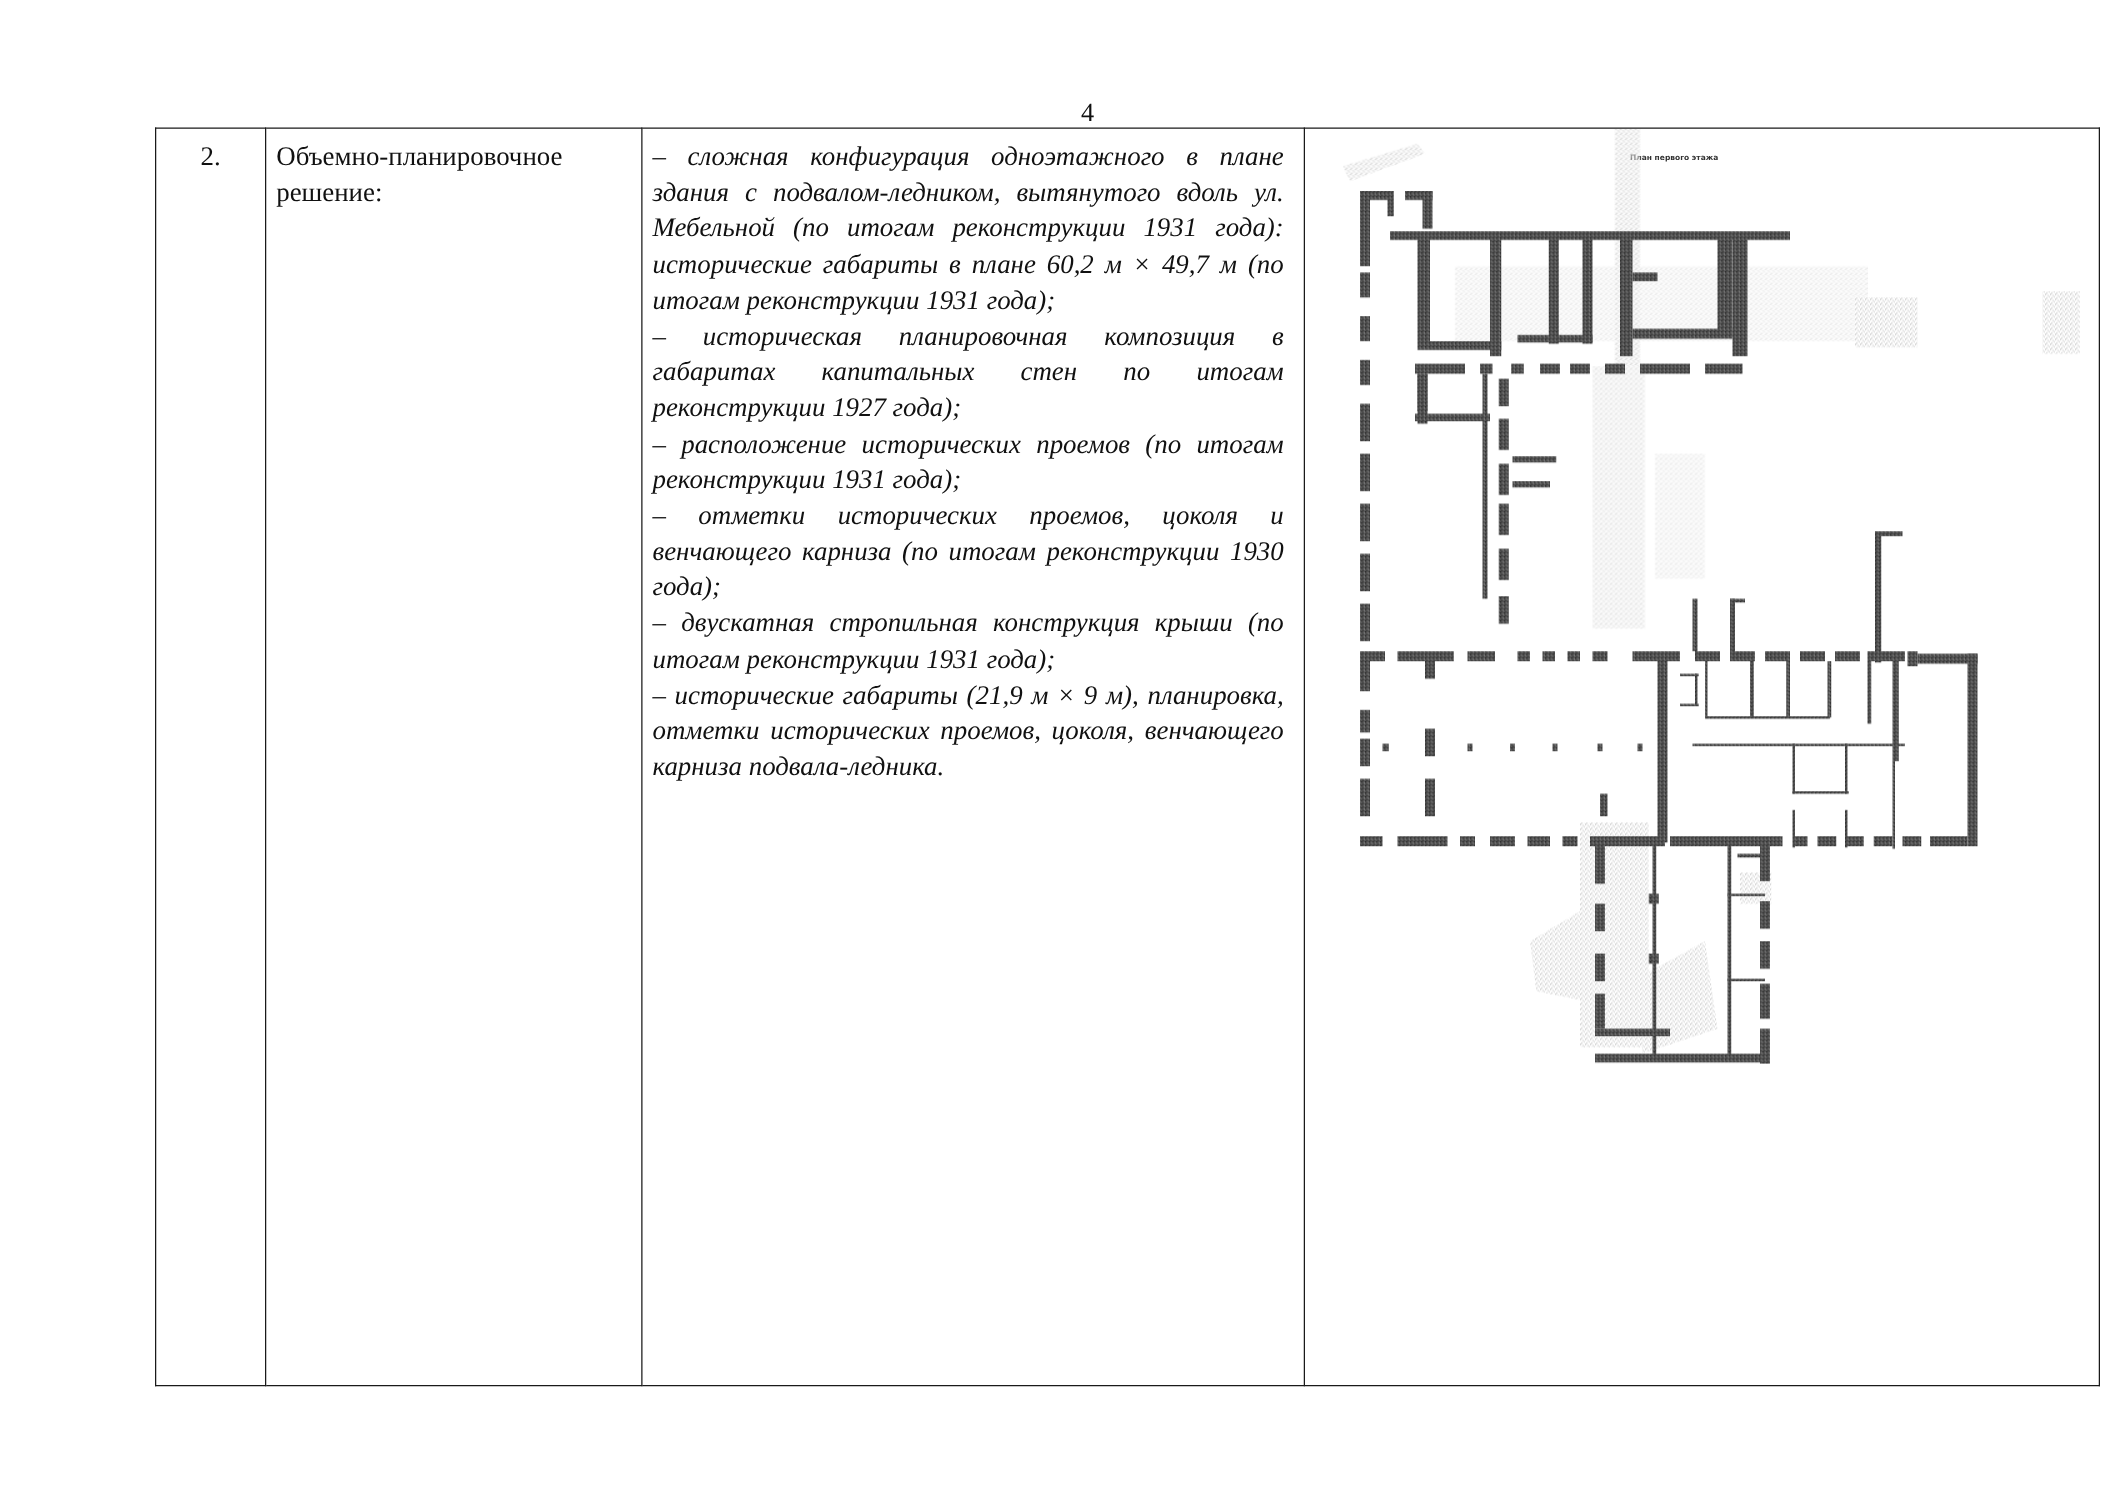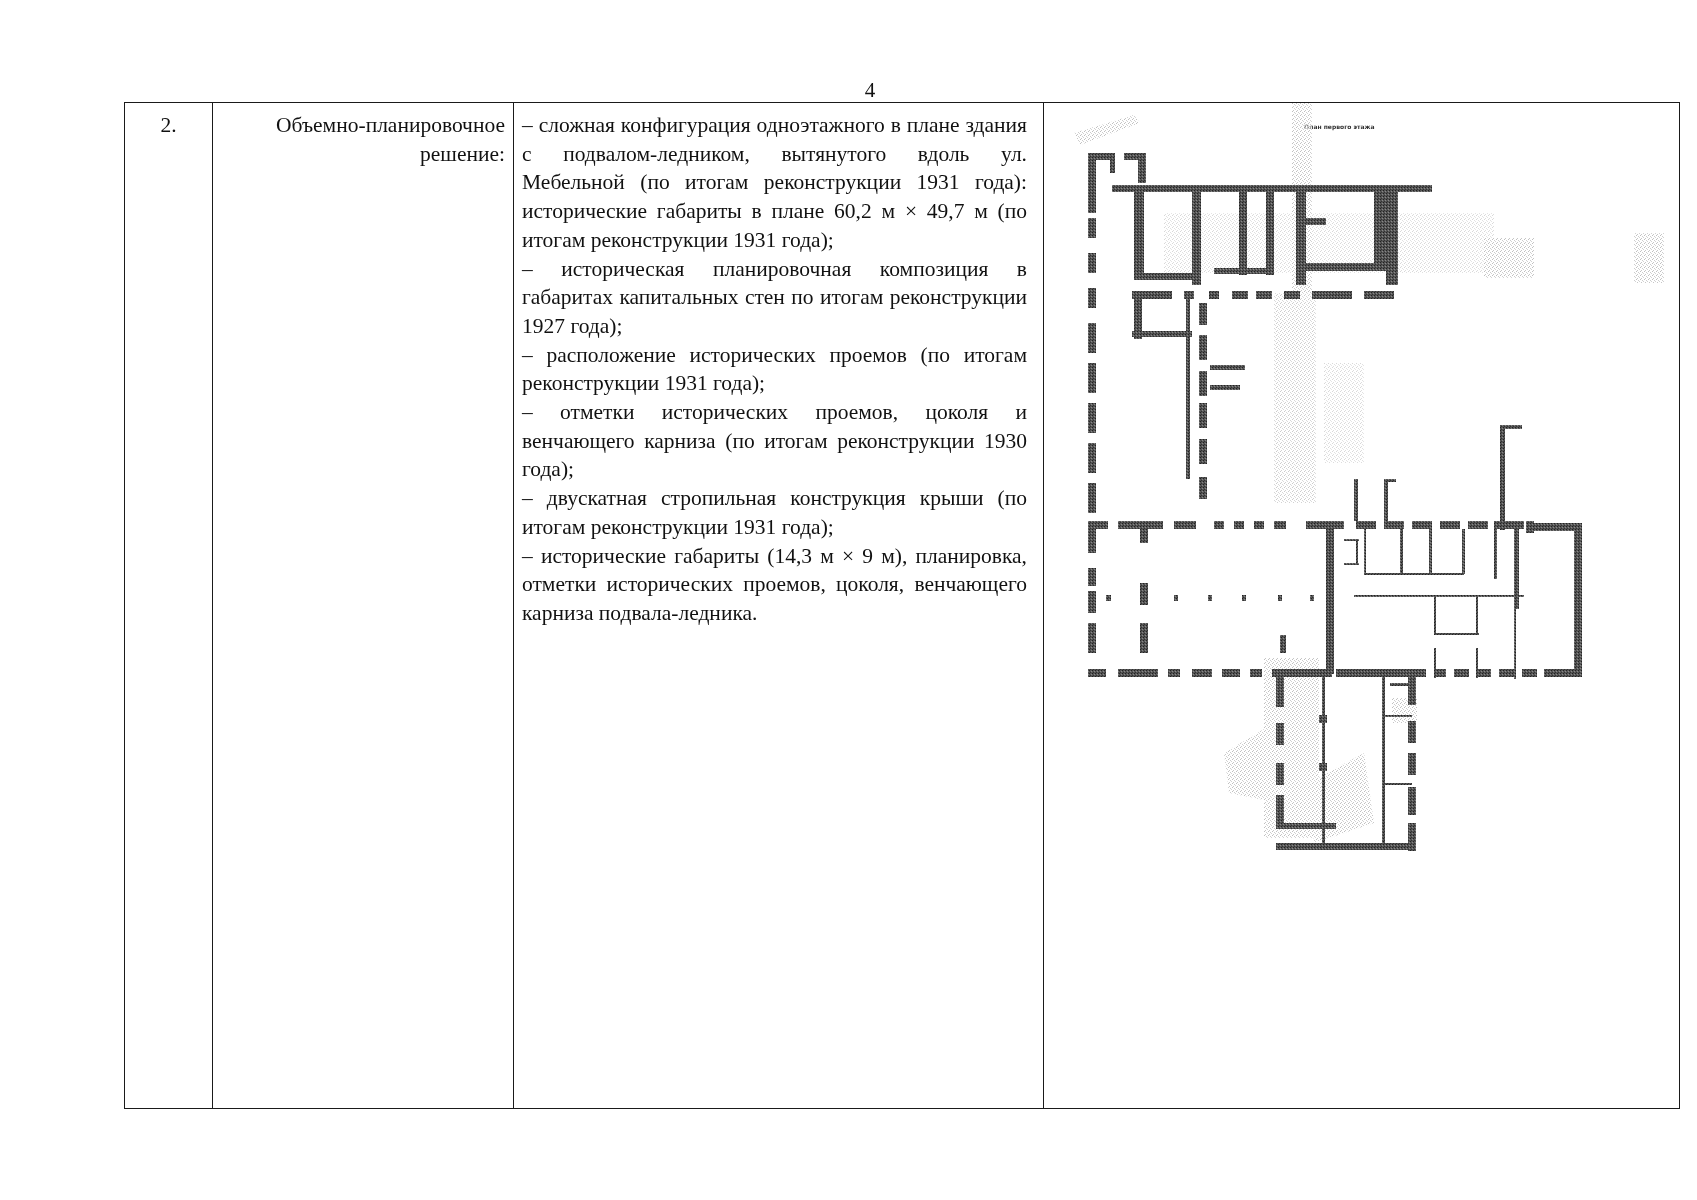--- a/index.html
+++ b/index.html
@@ -43,24 +43,24 @@
     .col-num { width: 88px; }
     .col-label { width: 301px; }
     .col-text { width: 530px; }
     .col-plan { width: auto; }
     .num-cell {
       text-align: center;
       padding-top: 8px !important;
     }
     .label-cell {
       padding: 8px 8px 0 8px !important;
-      text-align: right;
     }
     .text-cell {
       padding: 8px 16px 0 8px !important;
+      font-style: italic;
     }
     .text-item {
       text-align: justify;
       margin: 0;
     }
     .plan-cell {
       position: relative;
     }
     .plan-svg {
       position: absolute;
@@ -96,21 +96,21 @@
     </td>
     <td class="label-cell">
       <span>Объемно-планировочное решение:</span>
     </td>
     <td class="text-cell">
       <p class="text-item">– сложная конфигурация одноэтажного в плане здания с подвалом-ледником, вытянутого вдоль ул. Мебельной (по итогам реконструкции 1931 года): исторические габариты в плане 60,2 м × 49,7 м (по итогам реконструкции 1931 года);</p>
       <p class="text-item">– историческая планировочная композиция в габаритах капитальных стен по итогам реконструкции 1927 года);</p>
       <p class="text-item">– расположение исторических проемов (по итогам реконструкции 1931 года);</p>
       <p class="text-item">– отметки исторических проемов, цоколя и венчающего карниза (по итогам реконструкции 1930 года);</p>
       <p class="text-item">– двускатная стропильная конструкция крыши (по итогам реконструкции 1931 года);</p>
-      <p class="text-item">– исторические габариты (14,3 м × 9 м), планировка, отметки исторических проемов, цоколя, венчающего карниза подвала-ледника.</p>
+      <p class="text-item">– исторические габариты (21,9 м × 9 м), планировка, отметки исторических проемов, цоколя, венчающего карниза подвала-ледника.</p>
     </td>
     <td class="plan-cell">
       <div class="plan-caption">План первого этажа</div>
       <svg class="plan-svg" width="636" height="1000" viewBox="0 0 636 1000">
         <defs>
           <pattern id="noise" width="4" height="4" patternUnits="userSpaceOnUse">
             <rect width="4" height="4" fill="#ffffff"></rect>
             <rect x="0" y="0" width="1" height="1" fill="#8a8a8a"></rect>
             <rect x="2" y="1" width="1" height="1" fill="#a5a5a5"></rect>
             <rect x="1" y="3" width="1" height="1" fill="#999"></rect>

